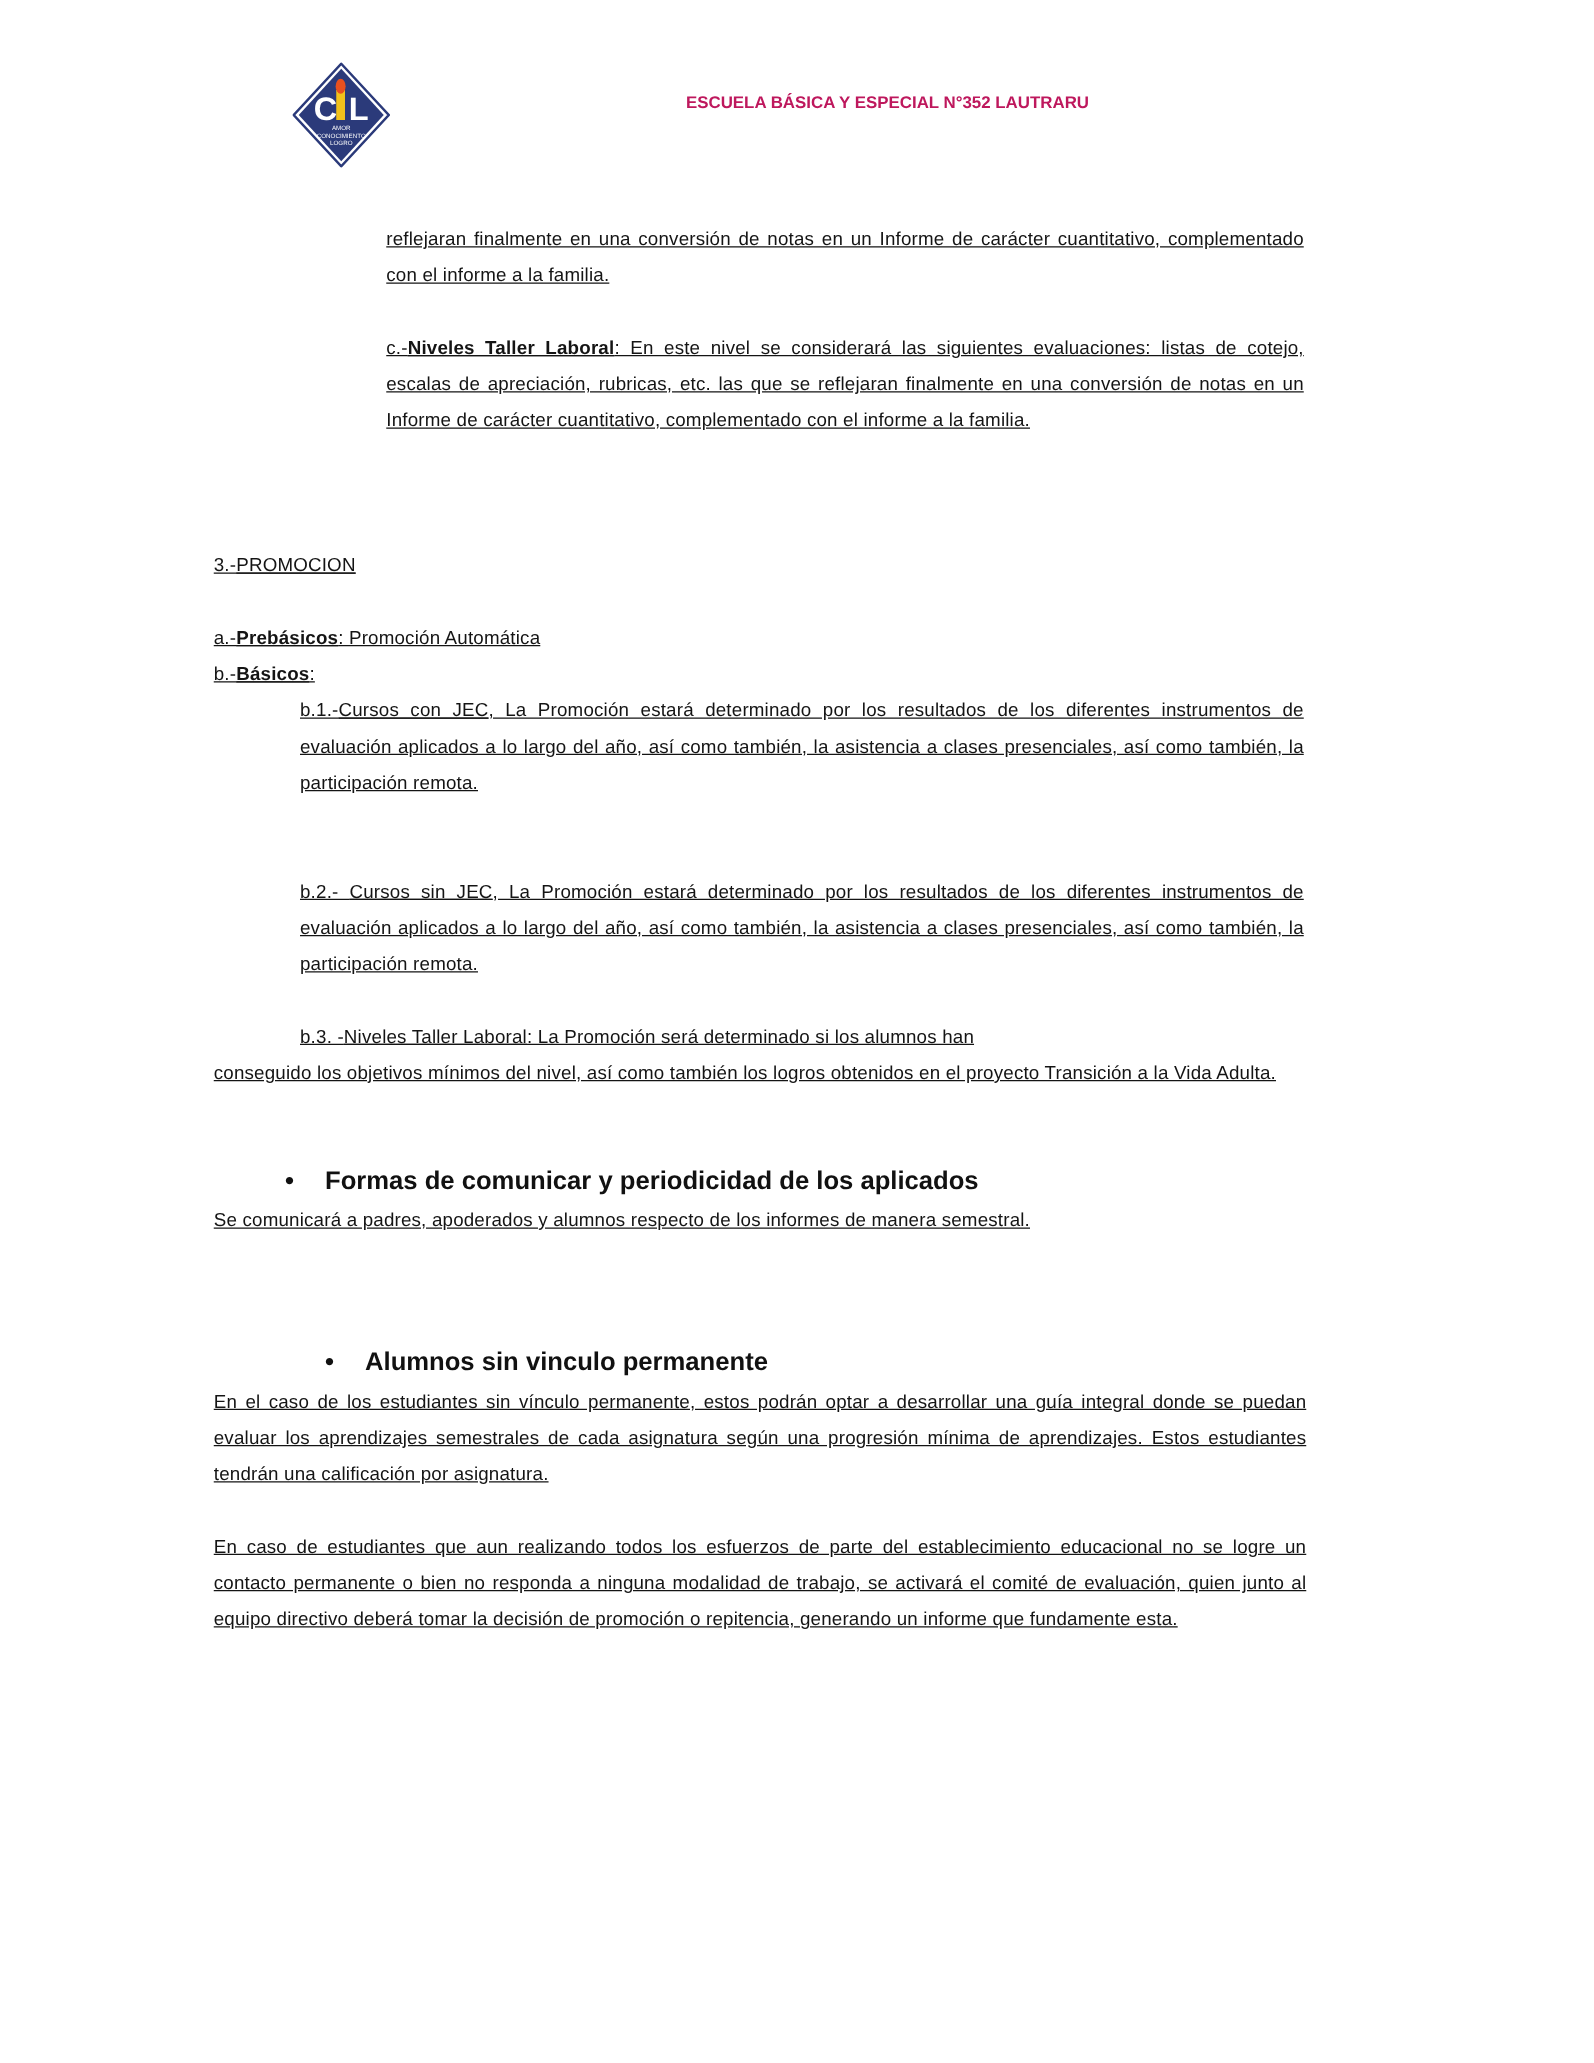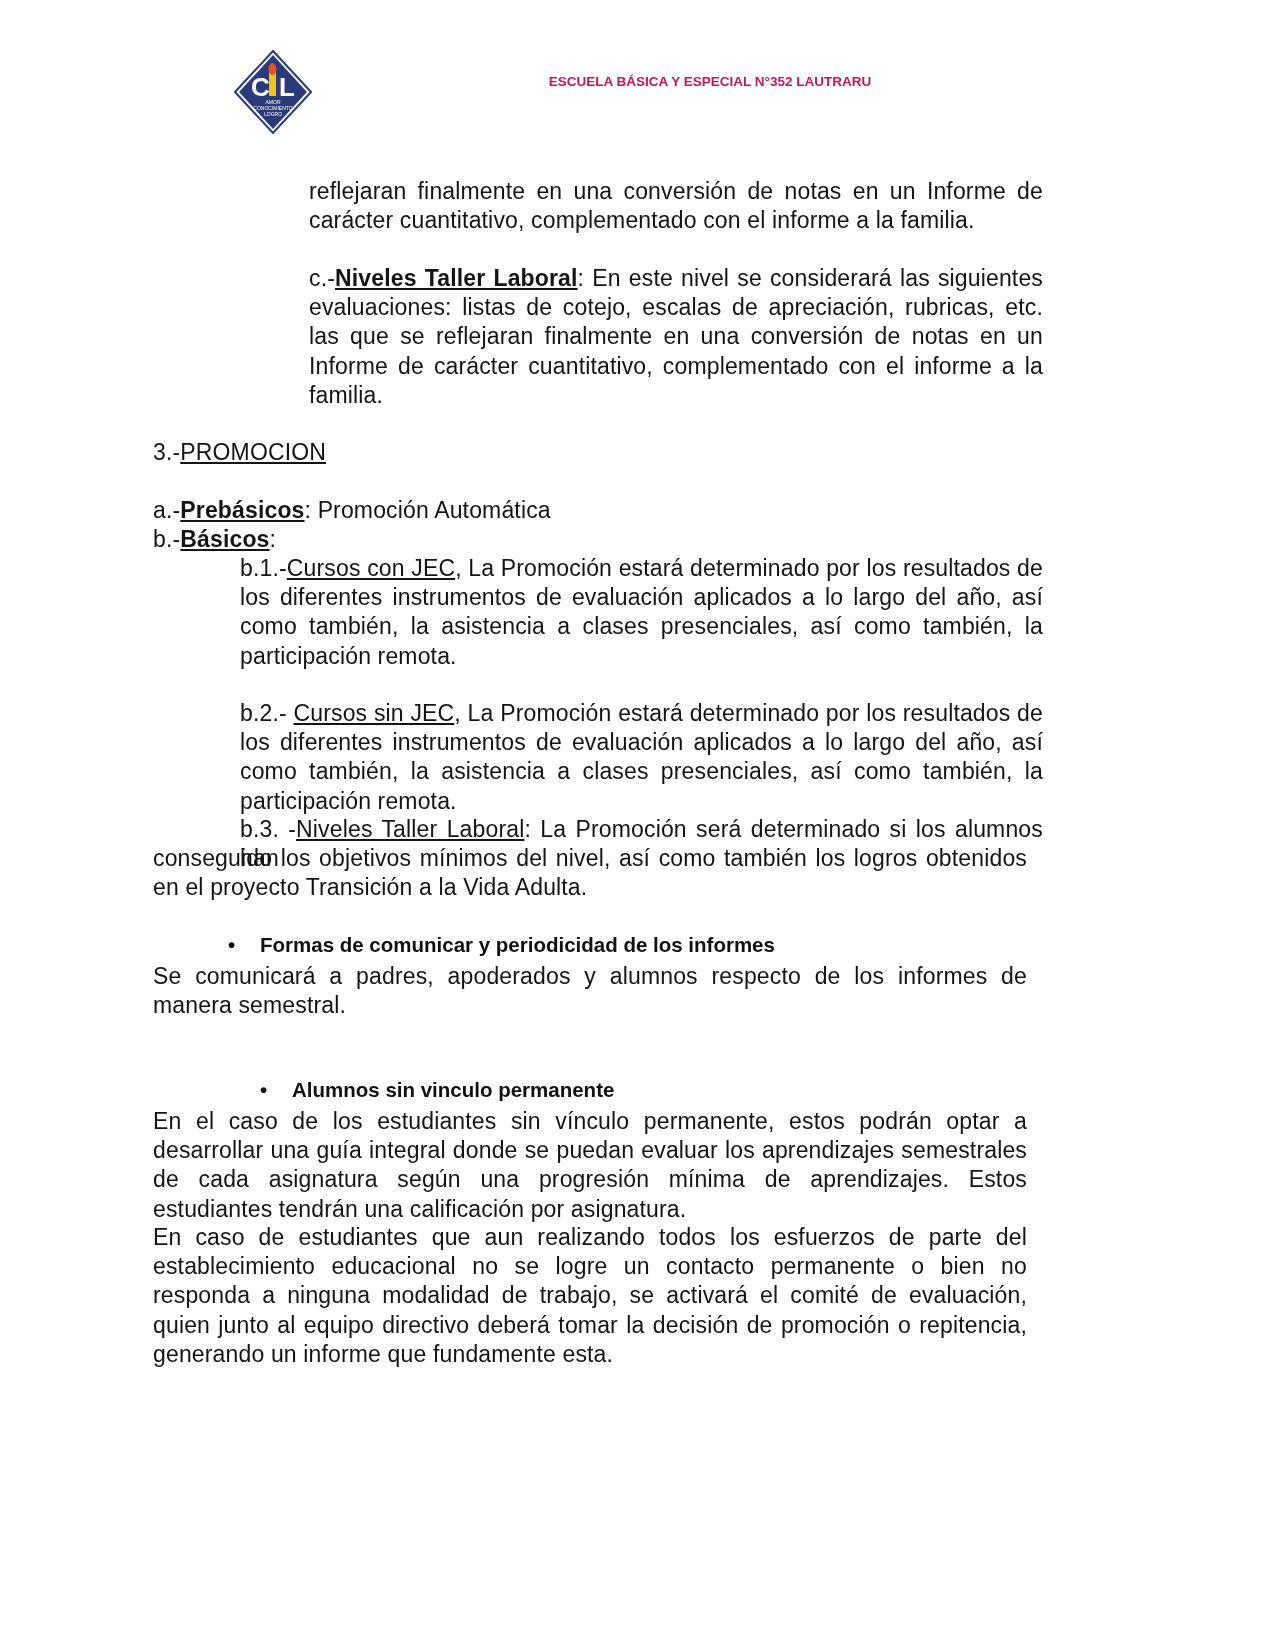--- a/index.html
+++ b/index.html
@@ -7,29 +7,29 @@
     width: 1275px; height: 1650px; position: relative; overflow: hidden;
     font-family: "Liberation Sans", sans-serif; color: #111;
   }
   .logo { position: absolute; left: 234px; top: 50px; width: 78px; height: 84px; }
   .header {
     position: absolute; left: 400px; top: 72px; width: 620px; text-align: center;
     font-size: 13.5px; line-height: 20px; color: #be185d;
   }
   .header .school { font-weight: bold; }
   .body-text {
-    position: absolute; font-size: 23px; line-height: 29.2px; color: #141414;
-    text-align: justify; letter-spacing: 0.15px;
+    position: absolute; font-size: 15px; line-height: 29.2px; color: #141414;
+    text-align: justify; letter-spacing: 0.15px; text-decoration: underline;
   }
   .p { margin: 0; }
   .u { text-decoration: underline; margin-top: 23px; }
   .b { font-weight: bold; }
   .indent1 { position: absolute; left: 309px; width: 734px; }
   .indent2 { position: absolute; left: 240px; width: 803px; }
-  .full { position: absolute; left: 153px; width: 874px; }
+  .full { position: absolute; left: 171px; width: 874px; }
   .bullet-head { position: absolute; left: 228px; font-weight: bold; font-size: 20.5px; }
   .bullet-head .dot { display: inline-block; width: 32px; }
 </style>
 </head>
 <body>
 
 <div class="logo">
   <svg width="78" height="84" viewBox="0 0 78 84">
     <polygon points="39,1 77,42 39,83 1,42" fill="#ffffff" stroke="#2b3a7a" stroke-width="2"></polygon>
     <polygon points="39,5 73,42 39,79 5,42" fill="#2b3a7a"></polygon>
@@ -72,21 +72,21 @@
 <p class="p body-text indent2" style="top:699px;">
   <span>b.2.- </span><span class="u">Cursos sin JEC</span><span>, La Promoción estará determinado por los resultados de los diferentes instrumentos de evaluación aplicados a lo largo del año, así como también, la asistencia a clases presenciales, así como también, la participación remota.</span>
 </p>
 
 <p class="p body-text indent2" style="top:815px;">
   <span>b.3. -</span><span class="u">Niveles Taller Laboral</span><span>: La Promoción será determinado si los alumnos han</span>
 </p>
 <p class="p body-text full" style="top:844px;">conseguido los objetivos mínimos del nivel, así como también los logros obtenidos en el proyecto Transición a la Vida Adulta.</p>
 
 <div class="bullet-head" style="top:933px;">
-  <span class="dot">•</span><span>Formas de comunicar y periodicidad de los informes</span>
+  <span class="dot">•</span><span>Formas de comunicar y periodicidad de los aplicados</span>
 </div>
 <p class="p body-text full" style="top:962px;">Se comunicará a padres, apoderados y alumnos respecto de los informes de manera semestral.</p>
 
 <div class="bullet-head" style="top:1078px;margin-left:32px;">
   <span class="dot">•</span><span>Alumnos sin vinculo permanente</span>
 </div>
 <p class="p body-text full" style="top:1107px;">En el caso de los estudiantes sin vínculo permanente, estos podrán optar a desarrollar una guía integral donde se puedan evaluar los aprendizajes semestrales de cada asignatura según una progresión mínima de aprendizajes. Estos estudiantes tendrán una calificación por asignatura.</p>
 <p class="p body-text full" style="top:1223px;">En caso de estudiantes que aun realizando todos los esfuerzos de parte del establecimiento educacional no se logre un contacto permanente o bien no responda a ninguna modalidad de trabajo, se activará el comité de evaluación, quien junto al equipo directivo deberá tomar la decisión de promoción o repitencia, generando un informe que fundamente esta.</p>
 
 </body></html>

